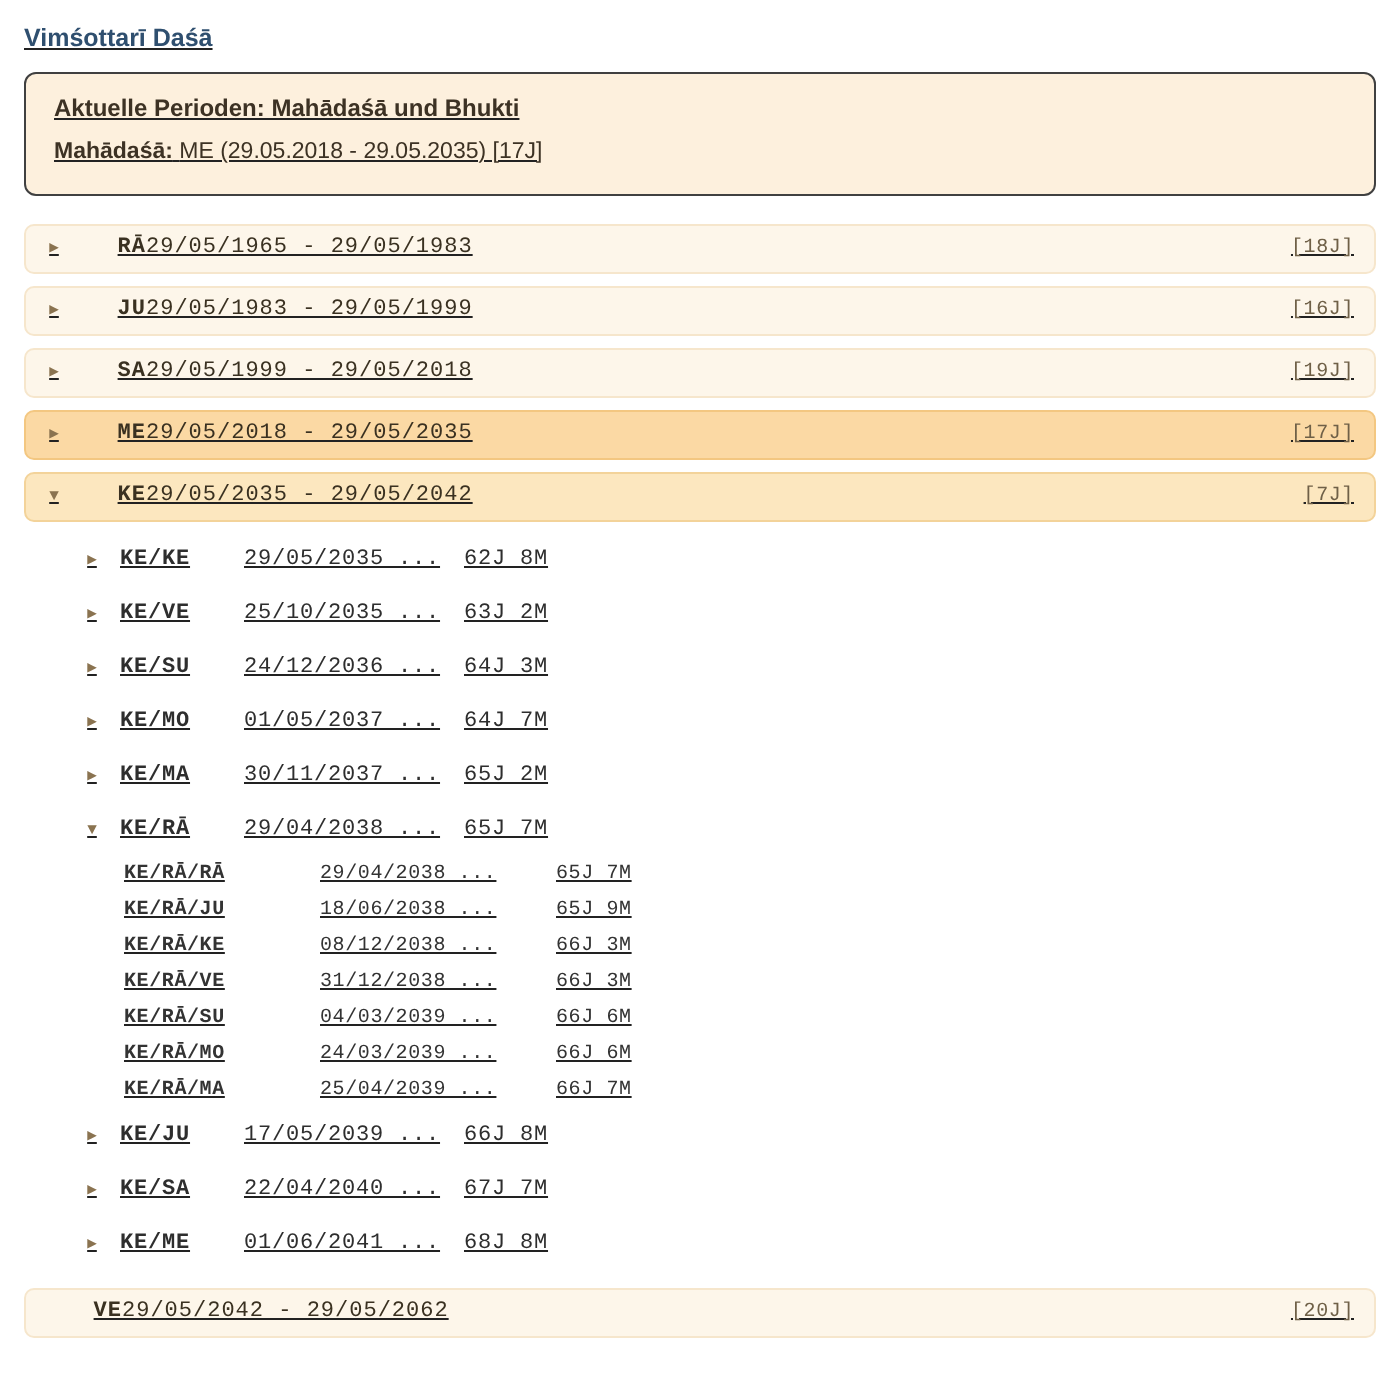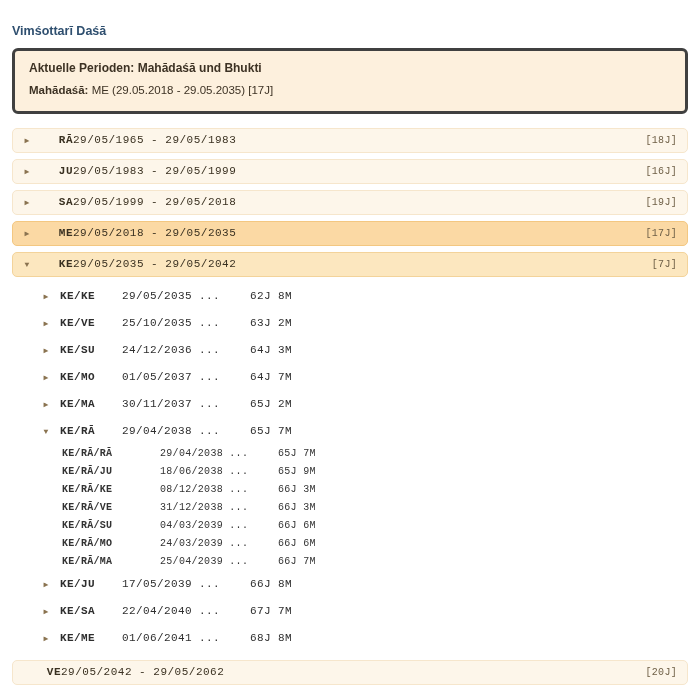--- a/index.html
+++ b/index.html
@@ -13,32 +13,33 @@
     font-family: "Liberation Sans", sans-serif;
     font-size: 12px;
     color: #222222;
     overflow: hidden;
   }
   #page {
     width: 700px;
     height: 670px;
     position: relative;
     box-sizing: border-box;
-    padding: 16px 8px;
+    padding: 4px 8px;
+    text-decoration: underline;
   }
   .page-title {
     font-size: 12.5px;
     font-weight: bold;
     color: #2f4f6f;
     padding: 8px 4px 6px 4px;
   }
   .summary-box {
     margin: 4px 4px 0 4px;
     background: #fdf0dd;
-    border: 3px solid #404040;
+    border: 1px solid #404040;
     border-radius: 6px;
     padding: 10px 14px 12px 14px;
   }
   .summary-title {
     font-weight: bold;
     font-size: 12px;
     color: #3d3224;
     margin-bottom: 7px;
   }
   .summary-line {
@@ -120,21 +121,20 @@
     letter-spacing: 0.4px;
   }
   .antar-date {
     width: 110px;
     flex: 0 0 110px;
     letter-spacing: 0.4px;
   }
   .antar-age {
     letter-spacing: 0.4px;
     white-space: pre;
-    margin-left: 18px;
   }
   .praty-list {
     margin-left: 0;
   }
   .praty-row {
     display: flex;
     align-items: center;
     height: 18px;
     padding-left: 50px;
     font-family: "Liberation Mono", monospace;

